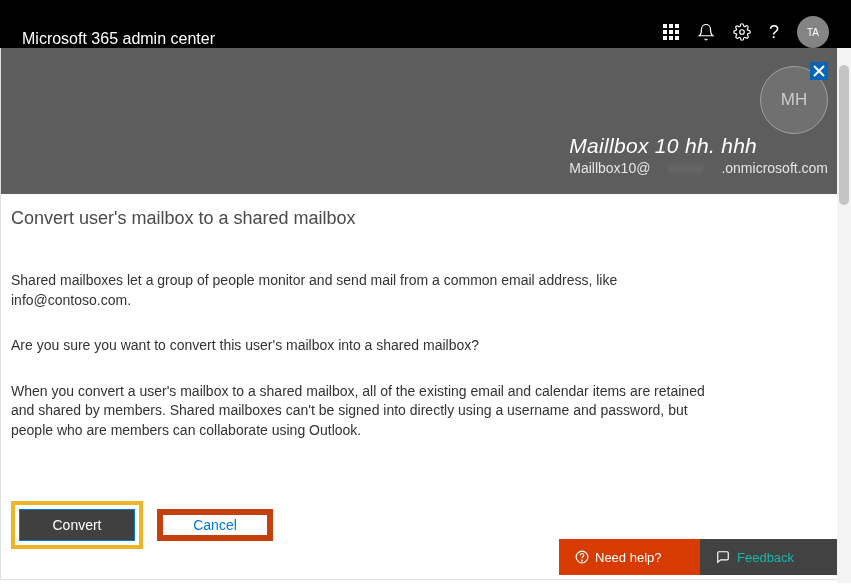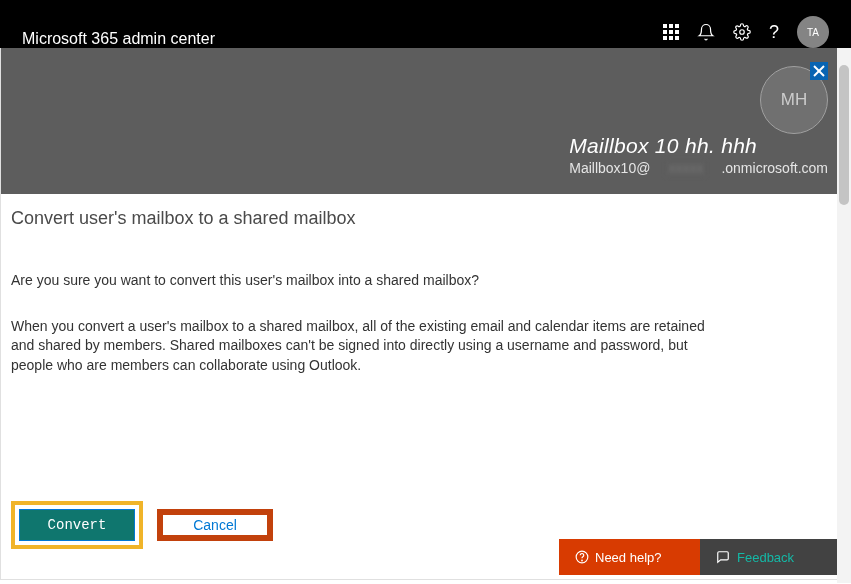--- a/index.html
+++ b/index.html
@@ -161,25 +161,24 @@
       height: 32px;
       padding: 0 26px;
       font-size: 14px;
       cursor: pointer;
       display: inline-flex;
       align-items: center;
       justify-content: center;
       font-family: inherit;
     }
     .btn-primary {
-      background: #0f766e;
+      background: #404040;
       color: #fff;
       border: 1px solid #0078d4;
       min-width: 116px;
-      font-family: Liberation Mono, monospace;
     }
     .btn-secondary {
       background: #fff;
       color: #0078d4;
       border: 6px solid #c2410c;
       min-width: 116px;
       text-align: right;
     }
     .bottom-actions {
       position: absolute;
@@ -281,20 +280,21 @@
     <div class="close-btn">
       <svg width="14" height="14" viewBox="0 0 14 14">
         <line x1="2" y1="2" x2="12" y2="12" stroke="#fff" stroke-width="2"></line>
         <line x1="12" y1="2" x2="2" y2="12" stroke="#fff" stroke-width="2"></line>
       </svg>
     </div>
   </div>
 
   <div class="panel-body">
     <div class="panel-heading">Convert user's mailbox to a shared mailbox</div>
+    <p class="panel-text">Shared mailboxes let a group of people monitor and send mail from a common email address, like info@contoso.com.</p>
     <p class="panel-text">Are you sure you want to convert this user's mailbox into a shared mailbox?</p>
     <p class="panel-text">When you convert a user's mailbox to a shared mailbox, all of the existing email and calendar items are retained and shared by members. Shared mailboxes can't be signed into directly using a username and password, but people who are members can collaborate using Outlook.</p>
   </div>
 
   <div class="action-row">
     <div class="highlight-box">
       <button class="btn btn-primary">Convert</button>
     </div>
     <button class="btn btn-secondary">Cancel</button>
   </div>

